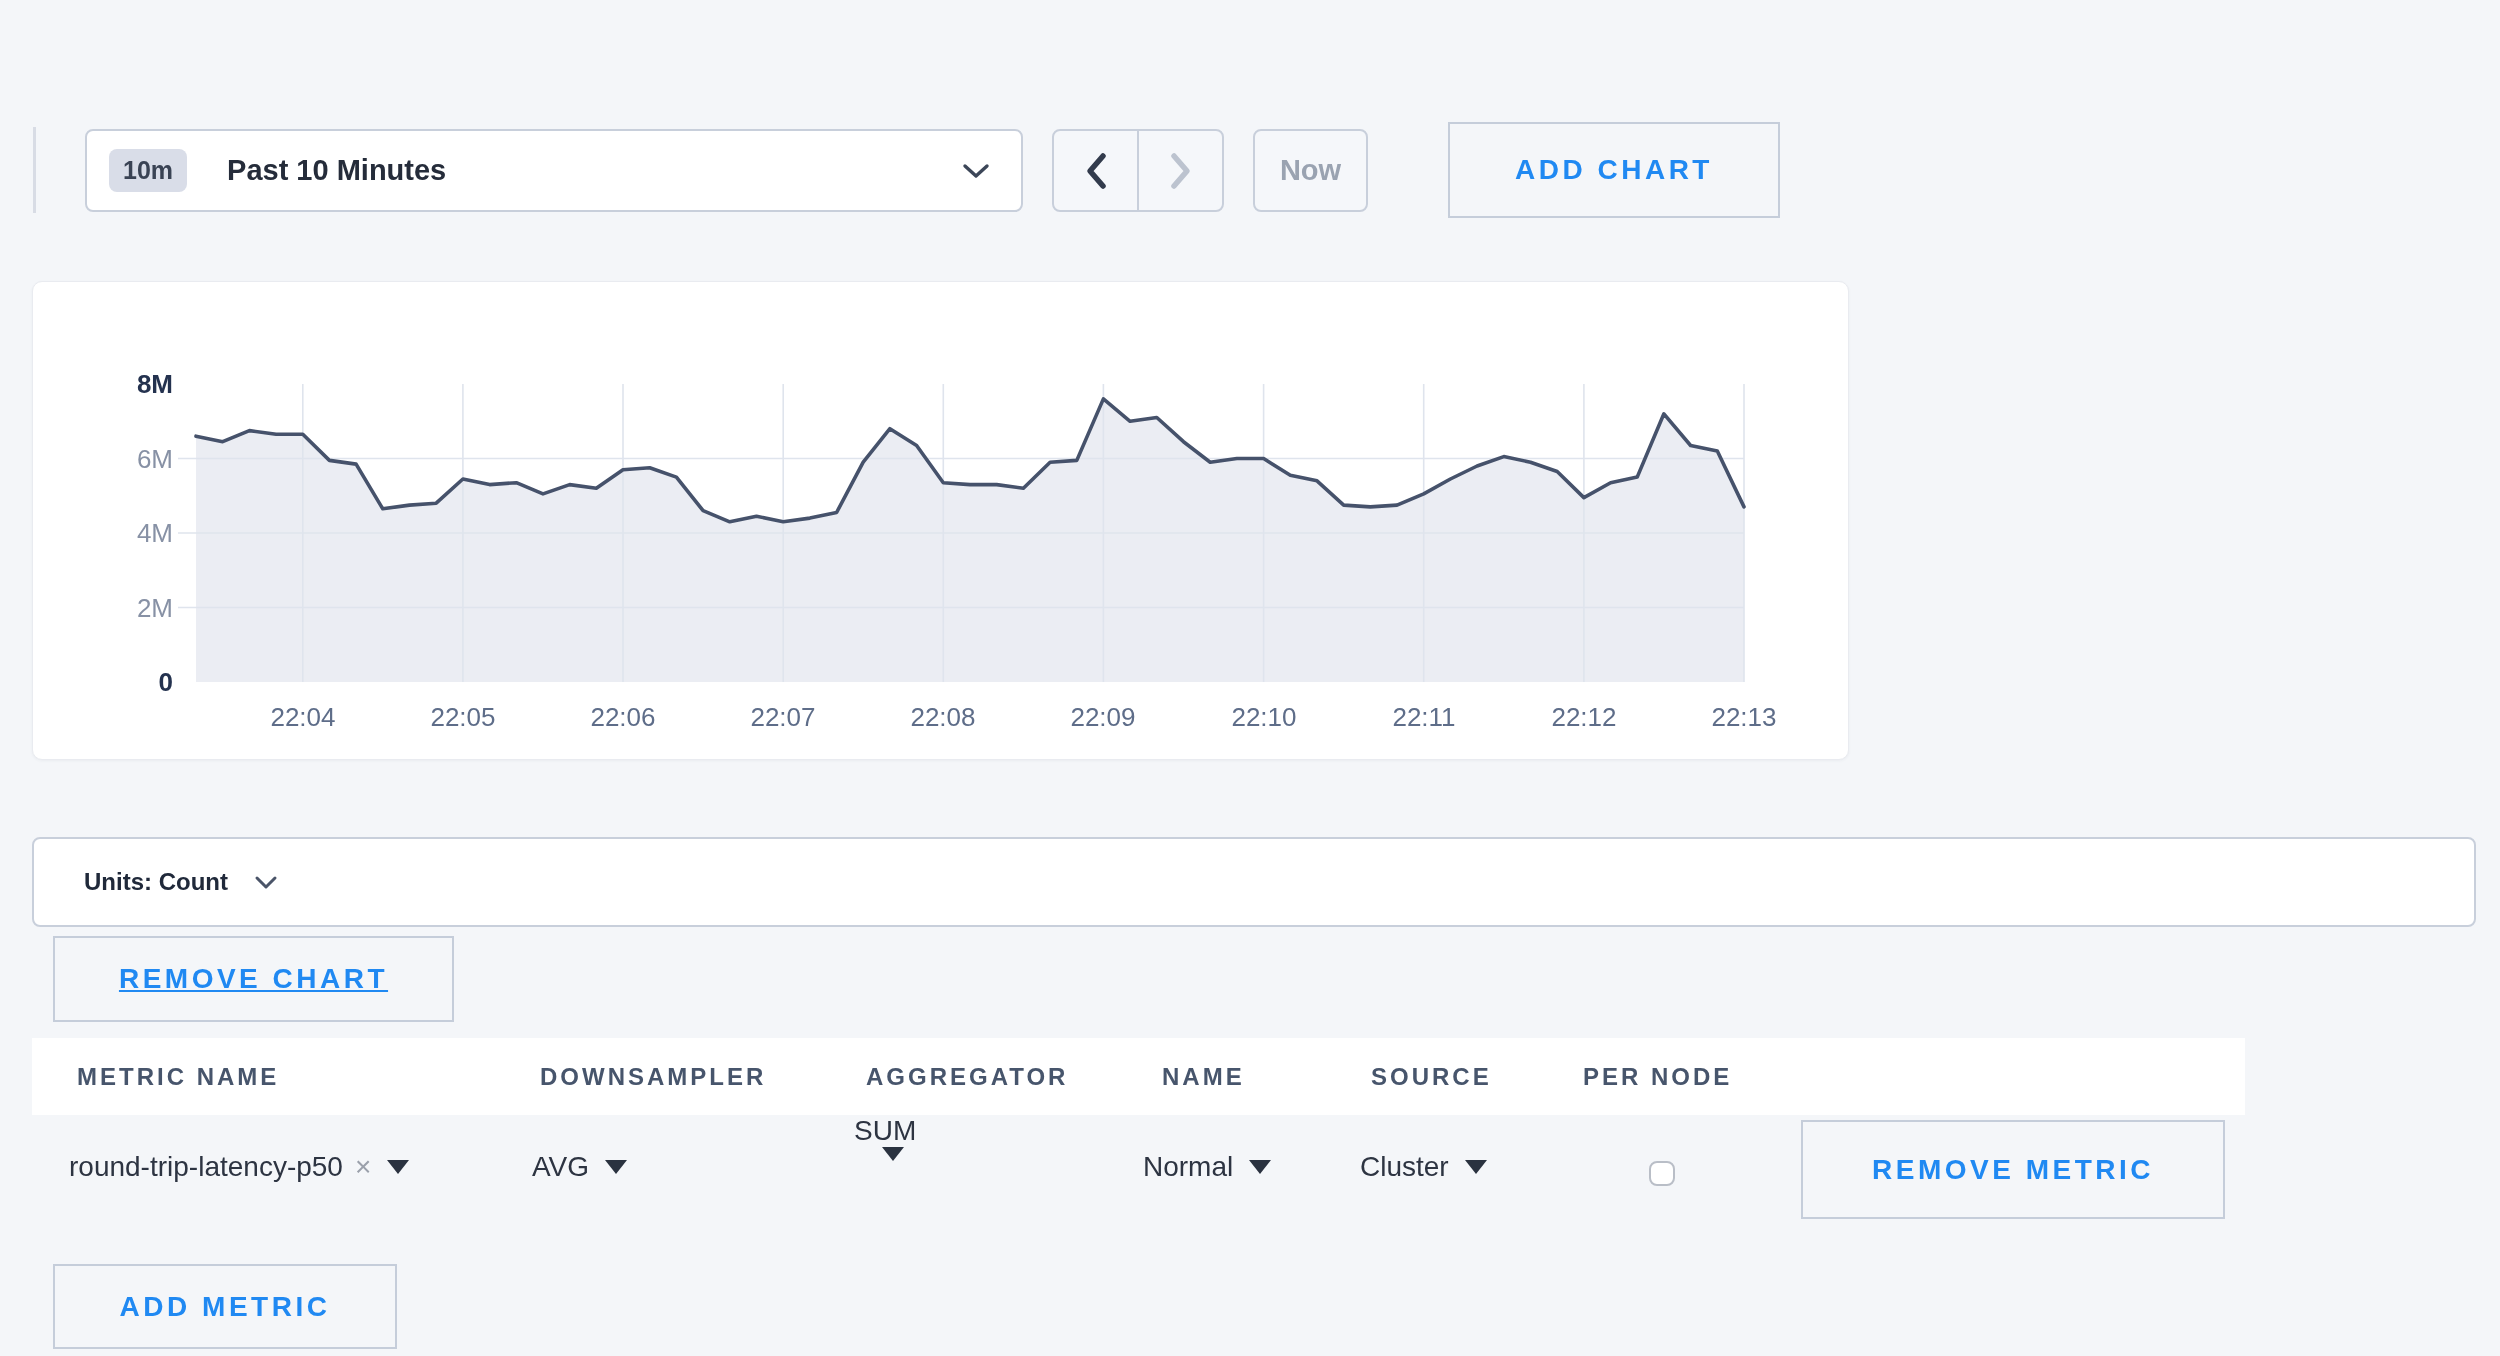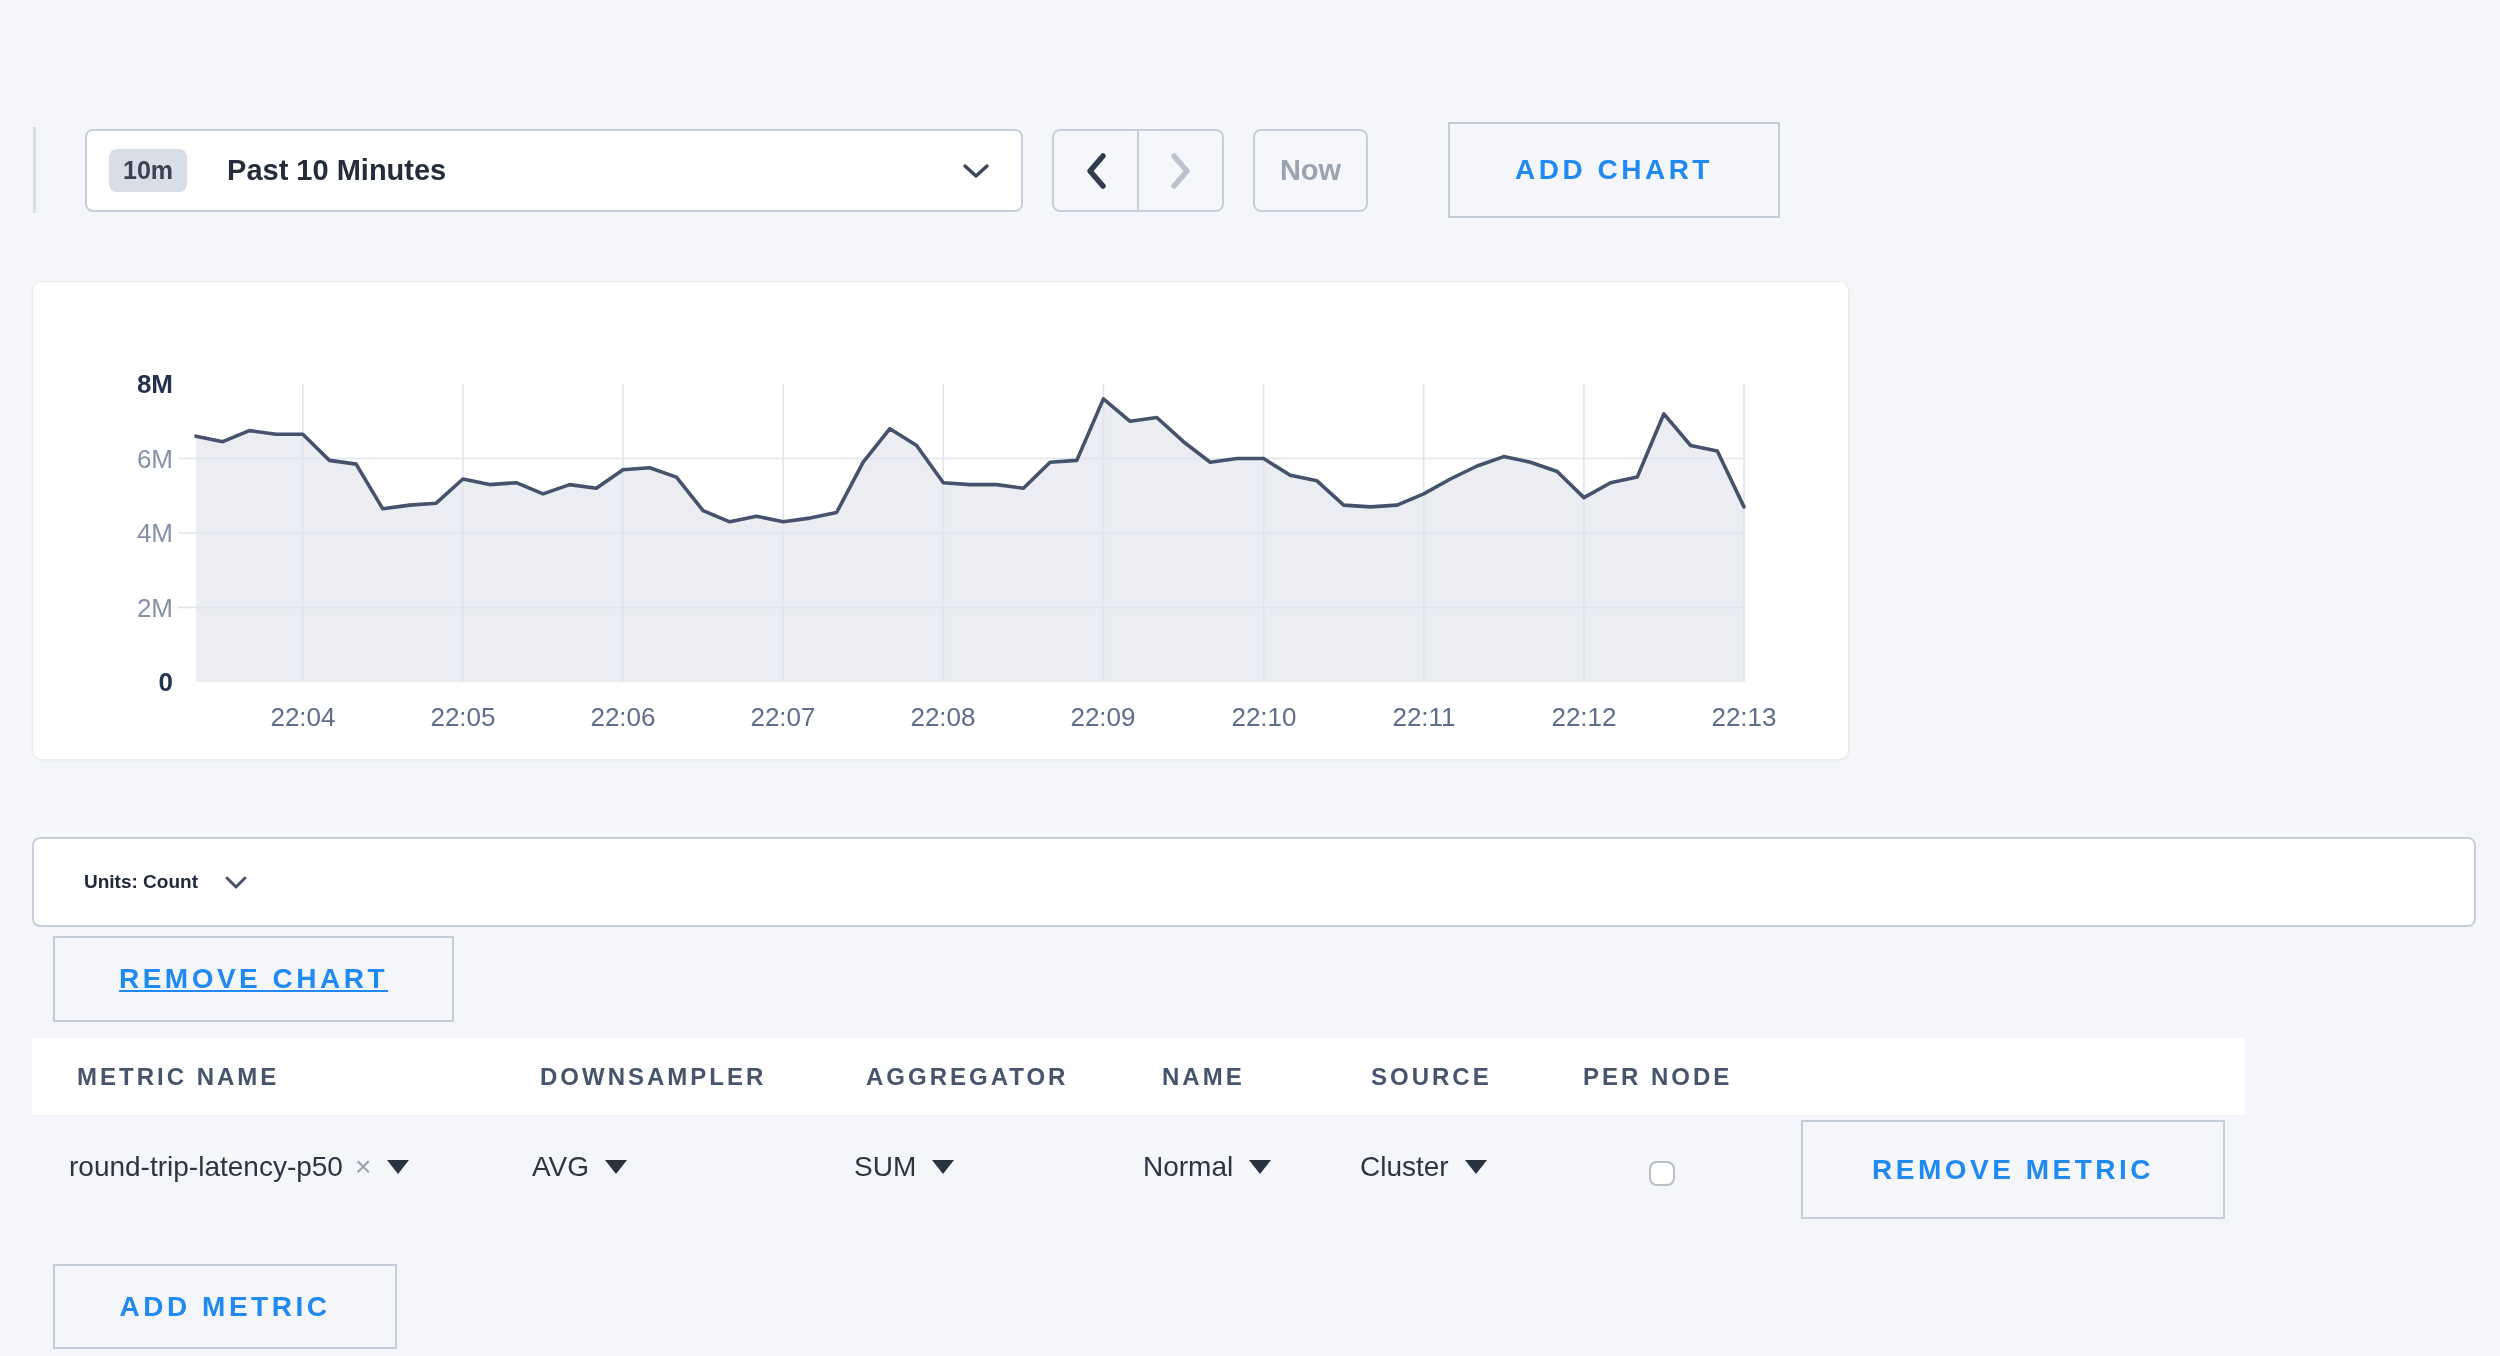--- a/index.html
+++ b/index.html
@@ -43,21 +43,21 @@
     position:absolute;left:32px;top:281px;width:1815px;height:477px;background:#fff;
     border:1px solid #e9ebf0;border-radius:10px;box-shadow:0 1px 3px rgba(40,50,70,0.05);
   }
   .ylab{position:absolute;width:70px;text-align:right;font-size:26px;color:#8791a5;line-height:30px;}
   .ylab.strong{color:#24324f;font-weight:bold;}
   .xlab{position:absolute;width:120px;text-align:center;font-size:26px;color:#5e6d89;}
   .units-bar{
     left:32px;top:837px;width:2444px;height:90px;border:2px solid #c8cfdb;border-radius:8px;
     padding:0 50px;cursor:pointer;
   }
-  .units-bar .u-label{font-size:19px;font-weight:bold;color:#20293a;}
+  .units-bar .u-label{font-size:24px;font-weight:bold;color:#20293a;}
   .units-bar .chev{margin-left:26px;}
   .remove-chart{left:53px;top:936px;width:401px;height:86px;text-decoration:underline;}
   .thead{position:absolute;left:32px;top:1038px;width:2213px;height:77px;background:#fff;}
   .th{
     position:absolute;top:0;height:77px;display:flex;align-items:center;
     font-size:24px;font-weight:bold;letter-spacing:3px;color:#47556c;white-space:nowrap;
   }
   .trow{position:absolute;left:32px;top:1115px;width:2213px;height:104px;}
   .cell{
     position:absolute;top:0;height:104px;display:inline-flex;align-items:center;
@@ -179,21 +179,21 @@
   <div class="trow">
     <div class="cell" style="left:37px;">
       <span>round-trip-latency-p50</span>
       <span class="tag-x">×</span>
       <span class="tri"></span>
     </div>
     <div class="cell" style="left:500px;">
       <span>AVG</span>
       <span class="tri"></span>
     </div>
-    <div class="cell" style="left:822px;">
+    <div class="cell" style="left:822px;flex-direction:column;">
       <span>SUM</span>
       <span class="tri"></span>
     </div>
     <div class="cell" style="left:1111px;">
       <span>Normal</span>
       <span class="tri"></span>
     </div>
     <div class="cell" style="left:1328px;">
       <span>Cluster</span>
       <span class="tri"></span>

